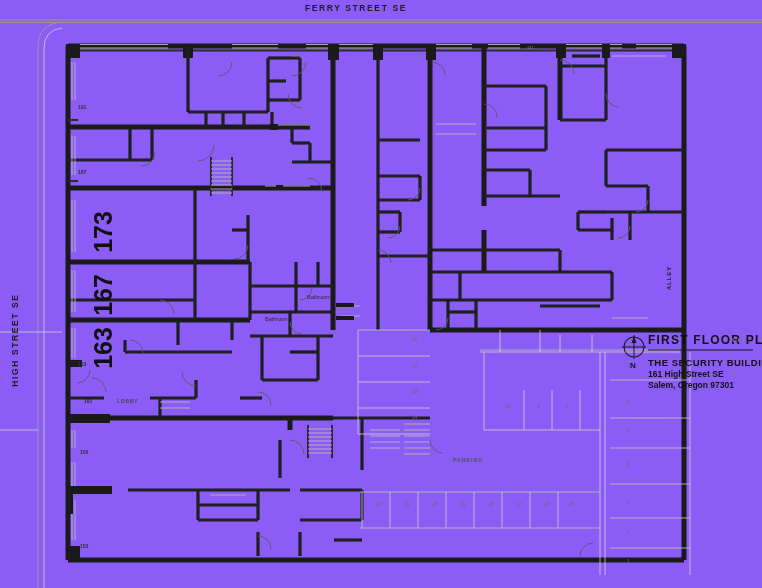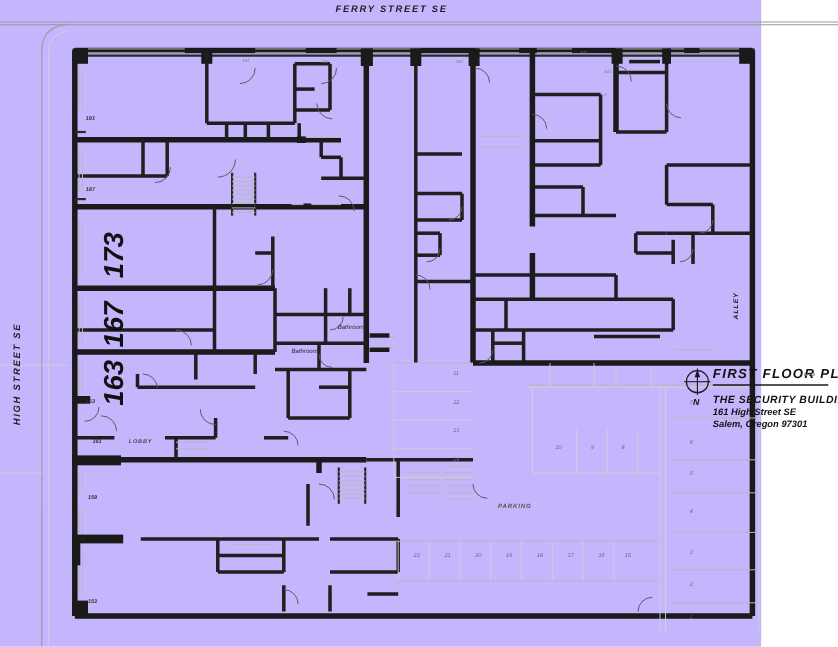--- a/index.html
+++ b/index.html
@@ -8,24 +8,23 @@
     background: #ffffff;
   }
   body {
     width: 762px;
     height: 588px;
     overflow: hidden;
     font-family: "Liberation Sans", sans-serif;
   }
   #plan-root {
     position: relative;
-    width: 692px;
+    width: 762px;
     height: 588px;
-    background: #c4b5fd;
-    font-style: italic;
+    background: #8b5cf6;
   }
   svg.plan-svg {
     position: absolute;
     top: 0;
     left: 0;
     width: 762px;
     height: 588px;
     display: block;
   }
   .wall-heavy { stroke: #1a1a1a; stroke-width: 5; fill: none; stroke-linecap: butt; }

